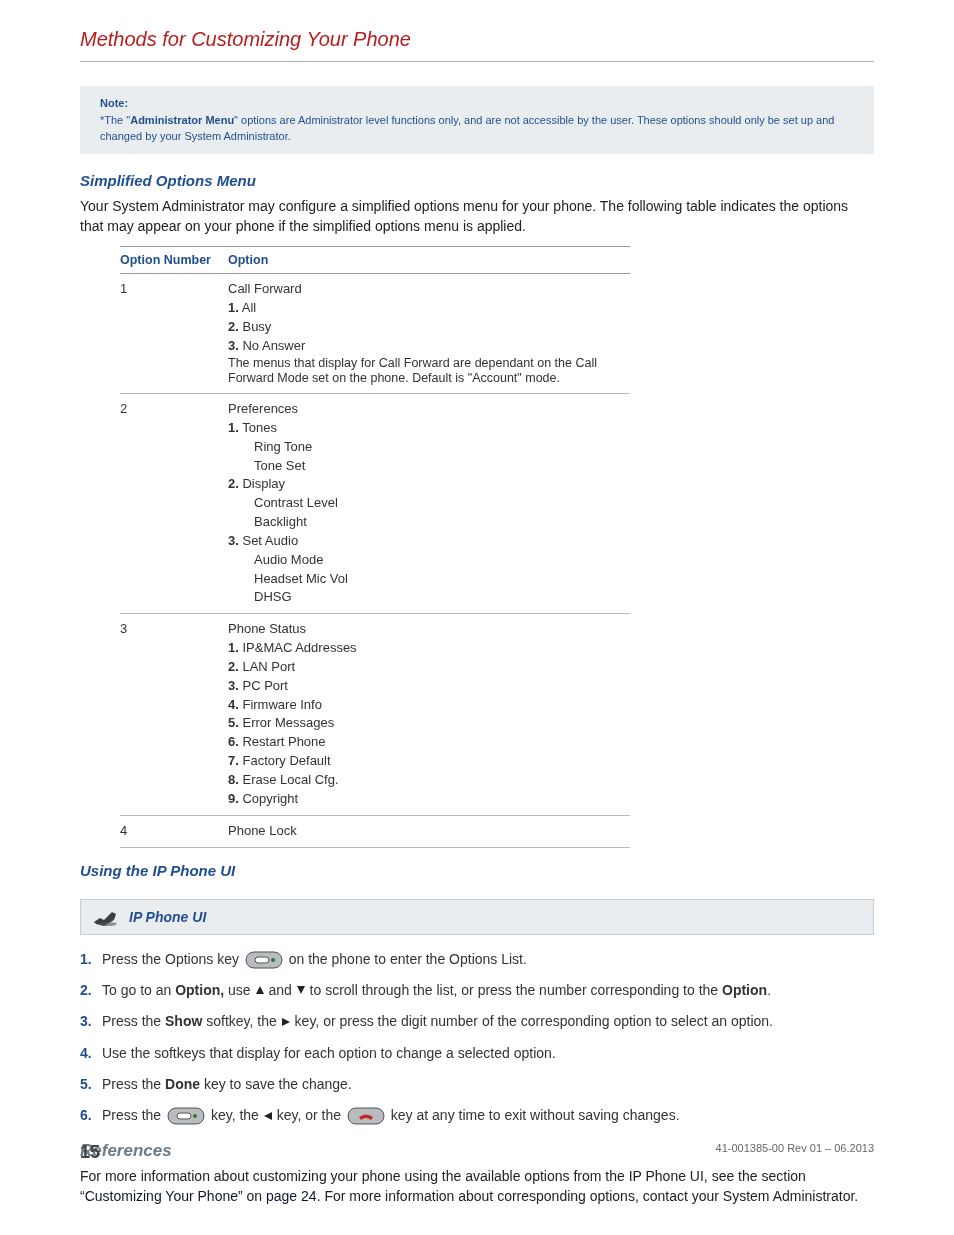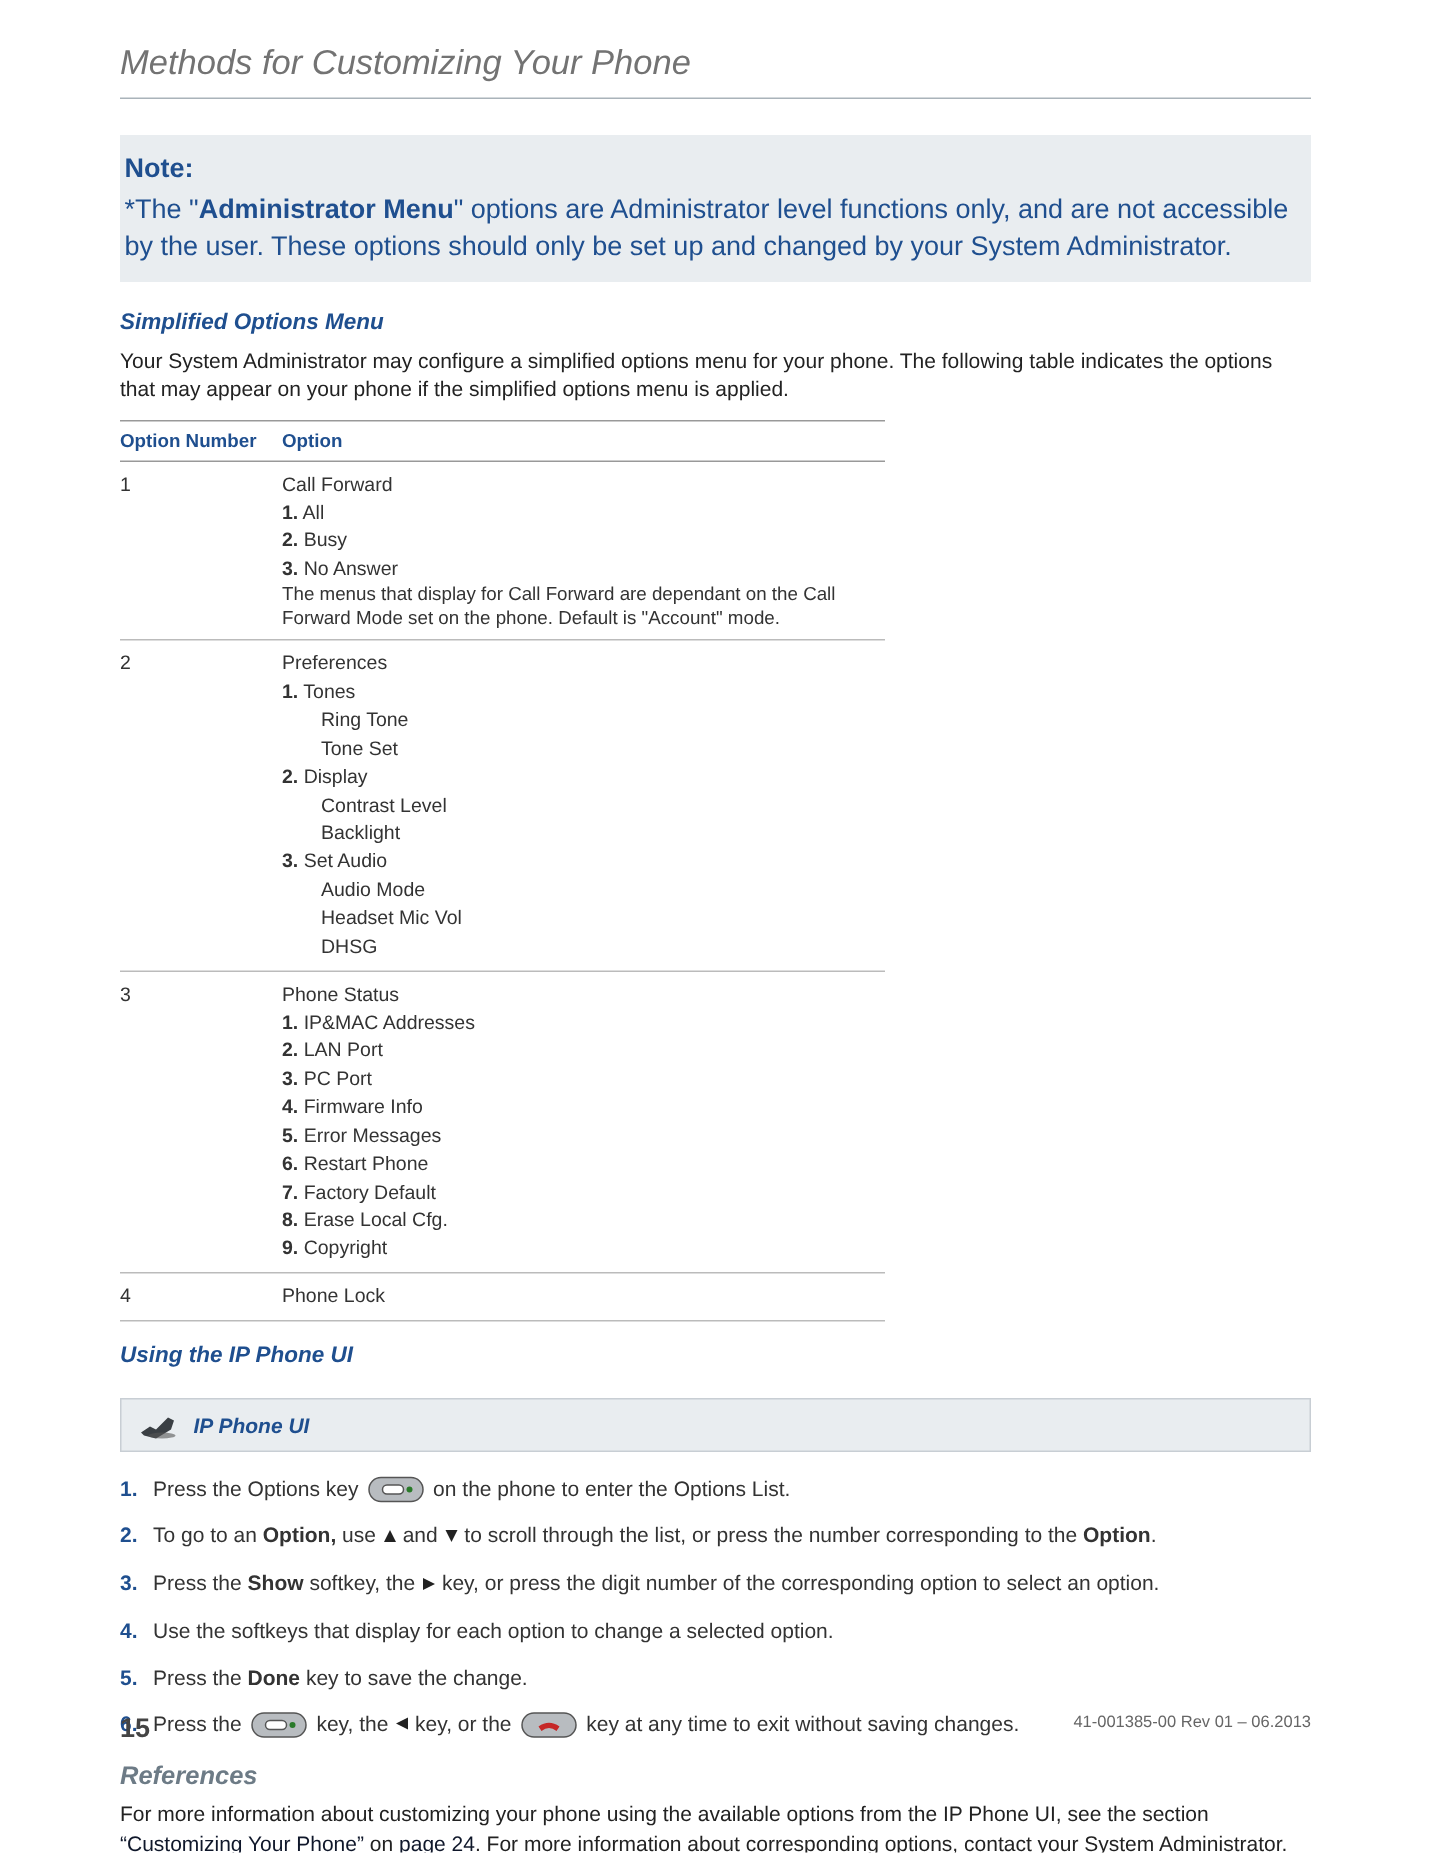--- a/index.html
+++ b/index.html
@@ -8,31 +8,31 @@
     font-size: 14px;
     color: #333;
     background: #fff;
     width: 954px;
     height: 1235px;
     position: relative;
     padding: 28px 80px 0 80px;
   }
   .page-header {
     font-style: italic;
-    color: #737373;
-    font-size: 23px;
+    color: #b91c1c;
+    font-size: 20px;
     padding-bottom: 10px;
     border-bottom: 1px solid #aab3ba;
     margin-bottom: 24px;
   }
   .note-box {
     background: #e9edf0;
-    padding: 10px 3px;
+    padding: 10px 20px;
     margin-bottom: 18px;
-    font-size: 18px;
+    font-size: 11px;
     line-height: 1.4;
   }
   .note-title {
     color: #1f4f8f;
     font-weight: bold;
     margin-bottom: 2px;
   }
   .note-body { color: #1f4f8f; }
   .section-h {
     color: #1f4f8f;
@@ -41,20 +41,21 @@
     font-size: 15px;
     margin: 14px 0 8px 0;
   }
   .body-p { line-height: 1.4; margin-bottom: 10px; color: #222; }
   .opt-table {
     width: 510px;
     border-collapse: collapse;
     font-size: 13px;
     margin-top: 4px;
     margin-bottom: 14px;
+    margin-left: 40px;
   }
   .opt-table th {
     text-align: left;
     color: #1f4f8f;
     font-weight: bold;
     padding: 6px 8px 6px 0;
     border-top: 1px solid #999;
     border-bottom: 1px solid #999;
     font-size: 12.5px;
   }

